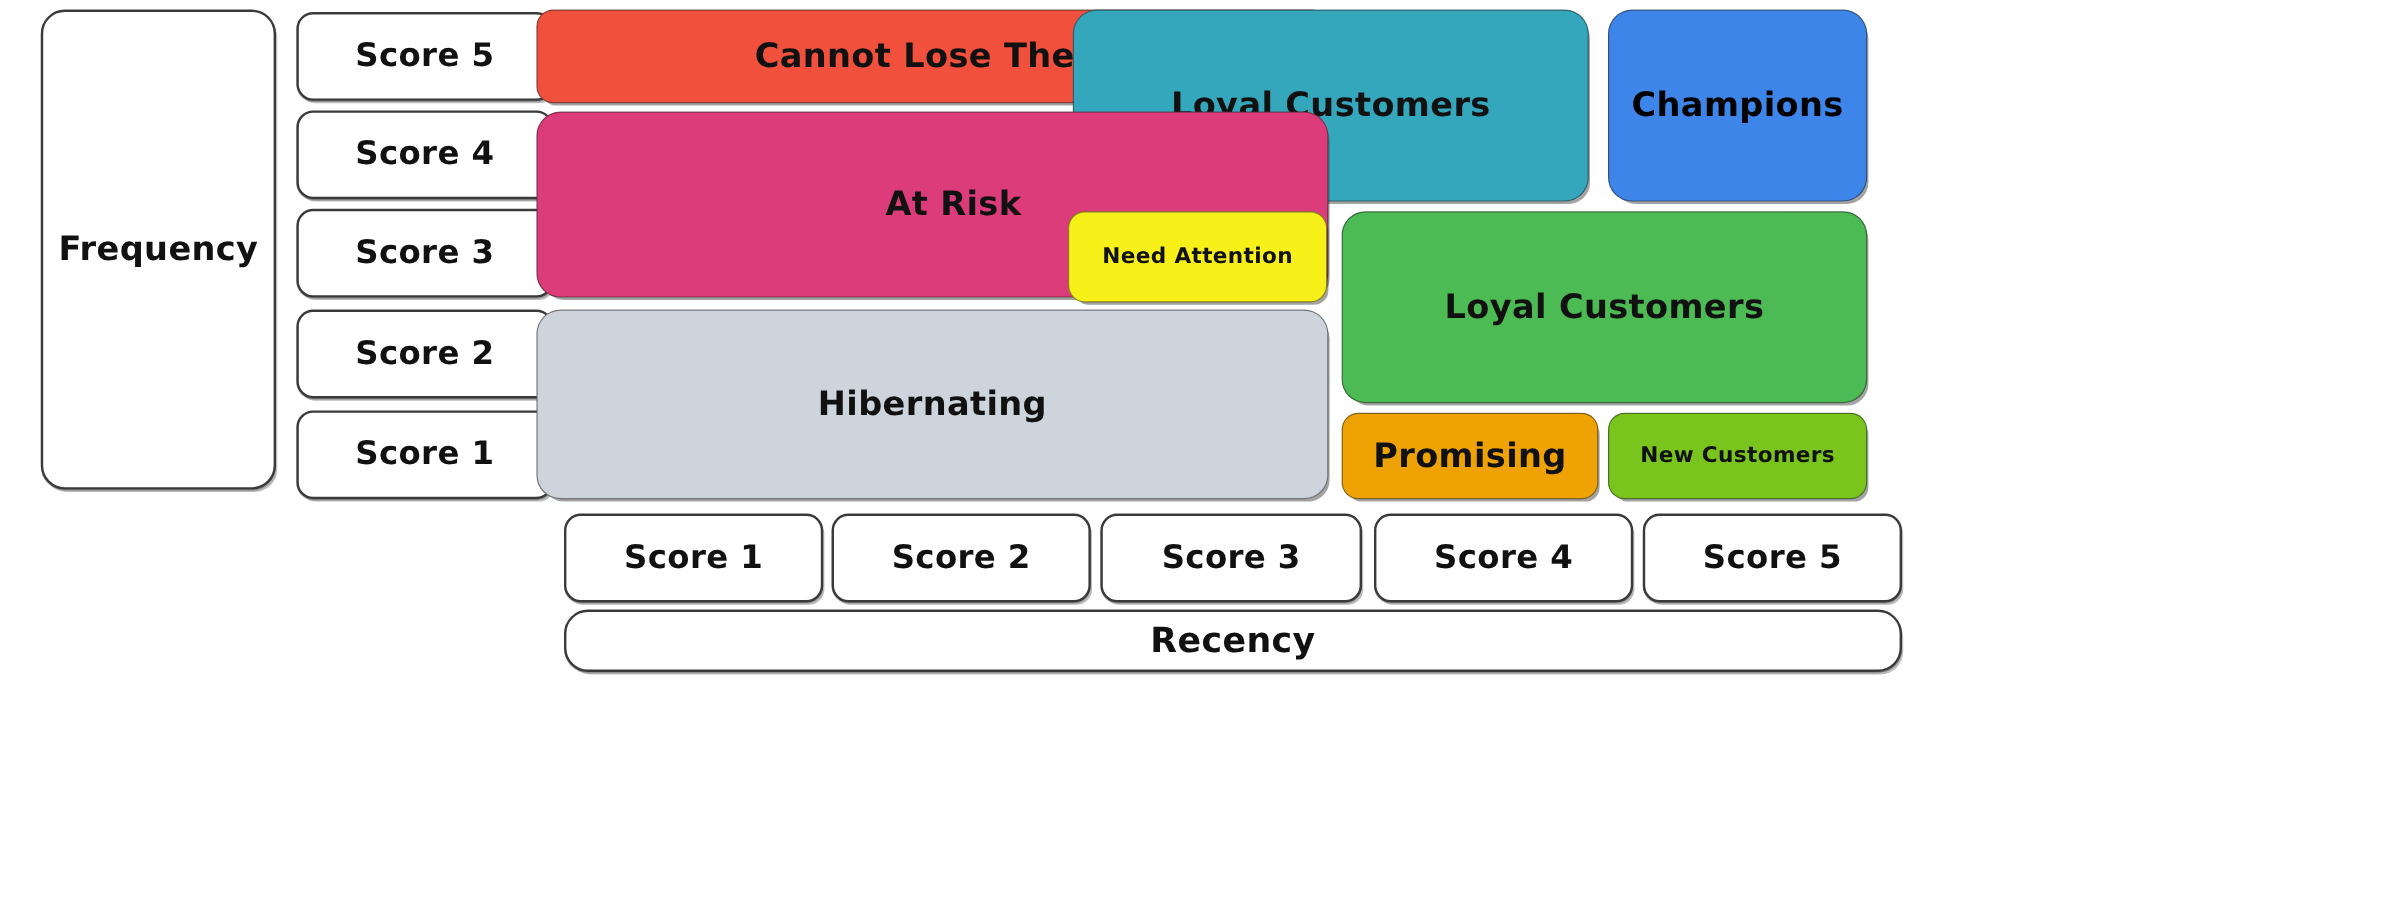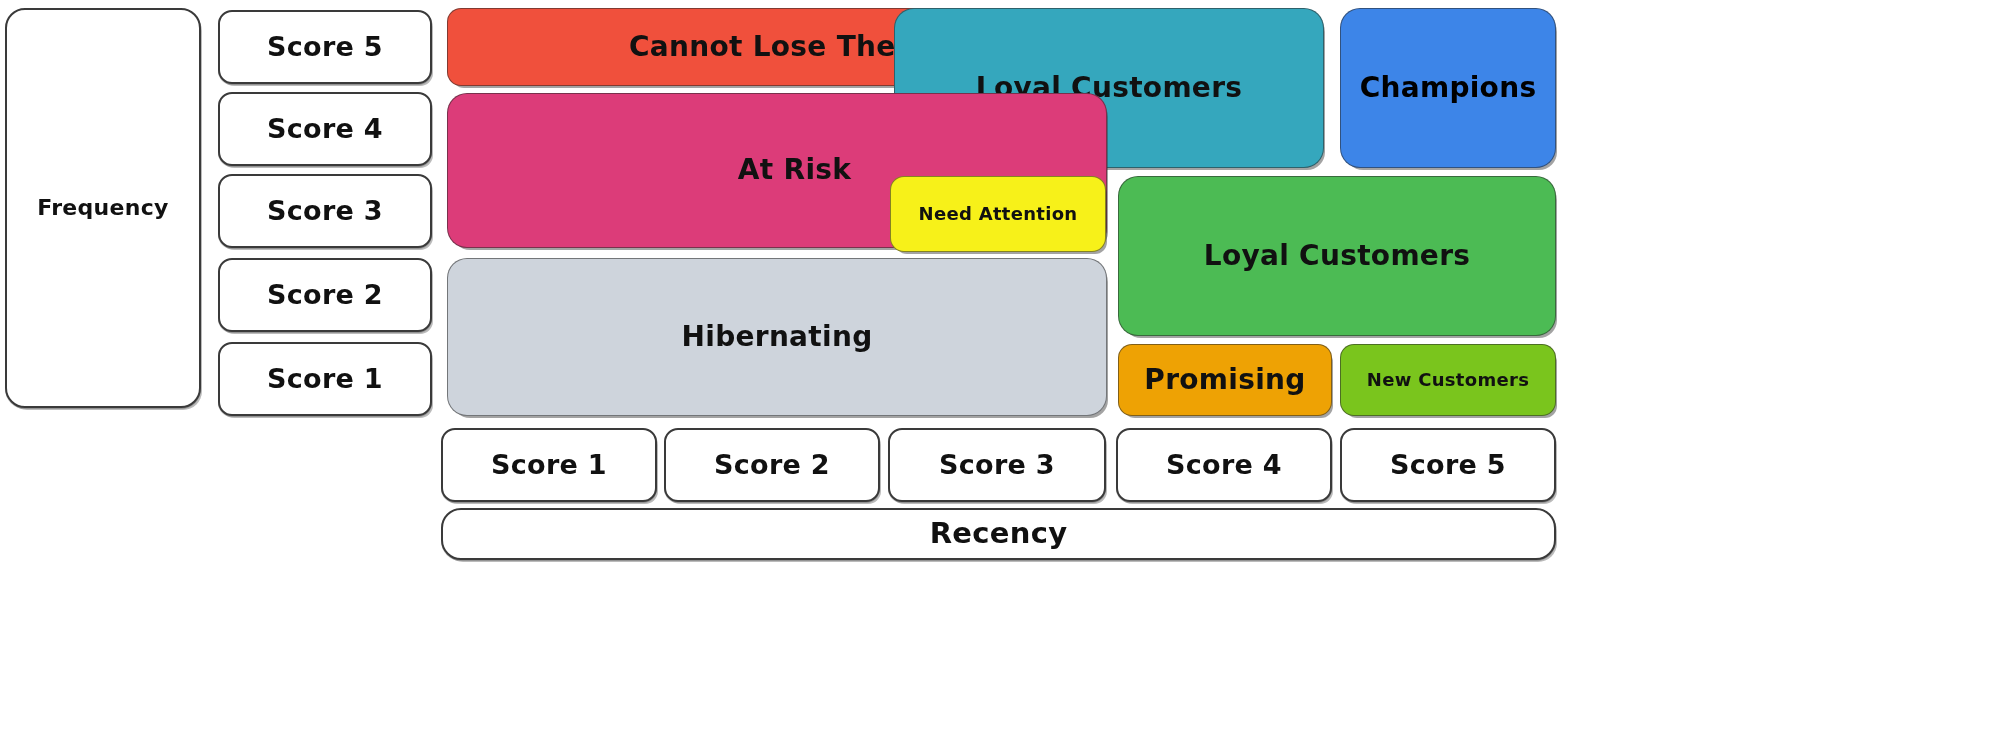--- a/index.html
+++ b/index.html
@@ -32,30 +32,31 @@
     color: #111111;
     line-height: 1.1;
     padding: 2px 6px;
   }
   
   .box.outline {
     background: #ffffff;
     border: 2px solid #3a3a3a;
     box-shadow: 2px 3px 0 -1px rgba(60,60,60,0.35),
                 0 1px 0 rgba(120,120,120,0.45);
+    margin-left: 29px;
   }
   
   .box.filled {
     border: 1px solid rgba(40,40,40,0.55);
     box-shadow: 3px 4px 0 -2px rgba(50,50,50,0.45);
   }
   .box.big-radius { border-radius: 20px; text-align: right; }
 
   .frequency-label {
-    font-size: 22px;
+    font-size: 28px;
   }
   .score-label {
     font-size: 27px;
   }
   .axis-title {
     font-size: 29px;
   }
   .seg-label {
     font-size: 28px;
   }

